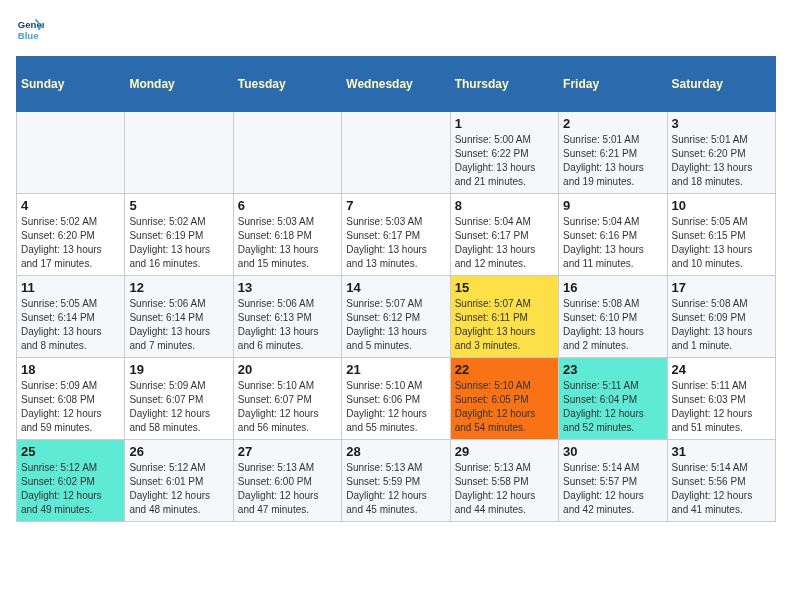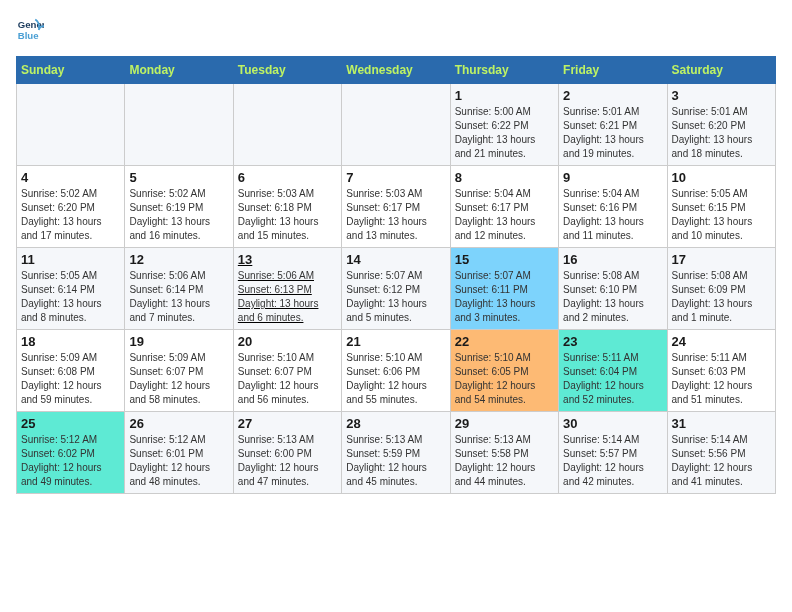--- a/index.html
+++ b/index.html
@@ -37,22 +37,22 @@
       font-size: 15px;
       color: #555;
     }
     .calendar {
       width: 100%;
       border-collapse: collapse;
       font-size: 11px;
     }
     .calendar th {
       background: #2a6aad;
-      color: #bef264;
-      padding: 6px 4px;
+      color: #fef9c3;
+      padding: 20px 4px;
       text-align: left;
       font-size: 12px;
       font-weight: bold;
       border: 1px solid #2a6aad;
     }
     .calendar td {
       border: 1px solid #ccc;
       vertical-align: top;
       padding: 4px;
       width: calc(100% / 7);
@@ -199,35 +199,35 @@
 Daylight: 13 hours
 and 8 minutes.</div>
         </td>
         <td style="background: rgb(245, 247, 250);">
           <div class="day-num">12</div>
           <div class="day-info" style="white-space: pre-line;">Sunrise: 5:06 AM
 Sunset: 6:14 PM
 Daylight: 13 hours
 and 7 minutes.</div>
         </td>
-        <td style="background: rgb(245, 247, 250); text-decoration: underline;">
+        <td style="background: rgb(245, 247, 250);">
           <div class="day-num">13</div>
           <div class="day-info" style="white-space: pre-line;">Sunrise: 5:06 AM
 Sunset: 6:13 PM
 Daylight: 13 hours
 and 6 minutes.</div>
         </td>
         <td style="background: rgb(245, 247, 250);">
           <div class="day-num">14</div>
           <div class="day-info" style="white-space: pre-line;">Sunrise: 5:07 AM
 Sunset: 6:12 PM
 Daylight: 13 hours
 and 5 minutes.</div>
         </td>
-        <td style="background: #7dd3fc;">
+        <td style="background: #fde047;">
           <div class="day-num">15</div>
           <div class="day-info" style="white-space: pre-line;">Sunrise: 5:07 AM
 Sunset: 6:11 PM
 Daylight: 13 hours
 and 3 minutes.</div>
         </td>
         <td style="background: rgb(245, 247, 250);">
           <div class="day-num">16</div>
           <div class="day-info" style="white-space: pre-line;">Sunrise: 5:08 AM
 Sunset: 6:10 PM
@@ -264,21 +264,21 @@
 Daylight: 12 hours
 and 56 minutes.</div>
         </td>
         <td style="background: rgb(255, 255, 255);">
           <div class="day-num">21</div>
           <div class="day-info" style="white-space: pre-line;">Sunrise: 5:10 AM
 Sunset: 6:06 PM
 Daylight: 12 hours
 and 55 minutes.</div>
         </td>
-        <td style="background: #fdba74;">
+        <td style="background: #f97316;">
           <div class="day-num">22</div>
           <div class="day-info" style="white-space: pre-line;">Sunrise: 5:10 AM
 Sunset: 6:05 PM
 Daylight: 12 hours
 and 54 minutes.</div>
         </td>
         <td style="background: #5eead4;">
           <div class="day-num">23</div>
           <div class="day-info" style="white-space: pre-line;">Sunrise: 5:11 AM
 Sunset: 6:04 PM

